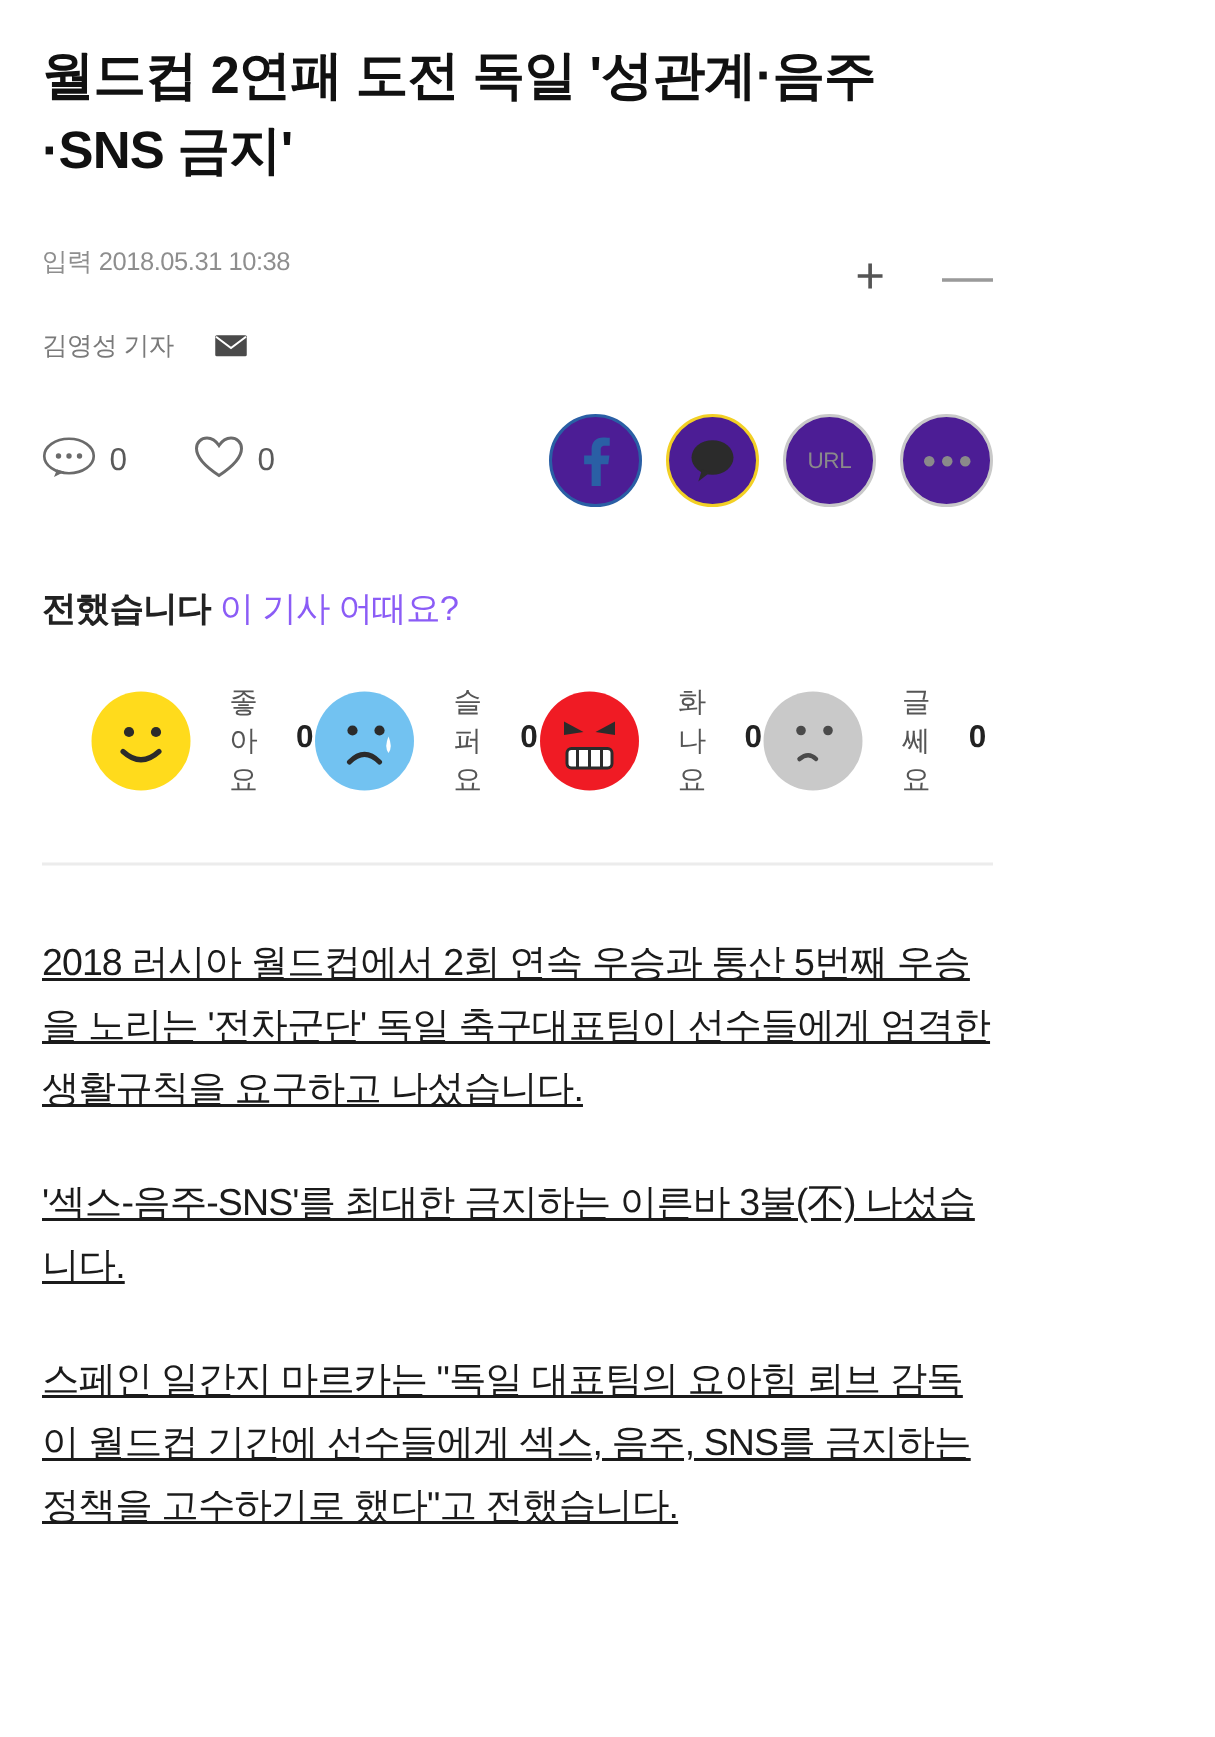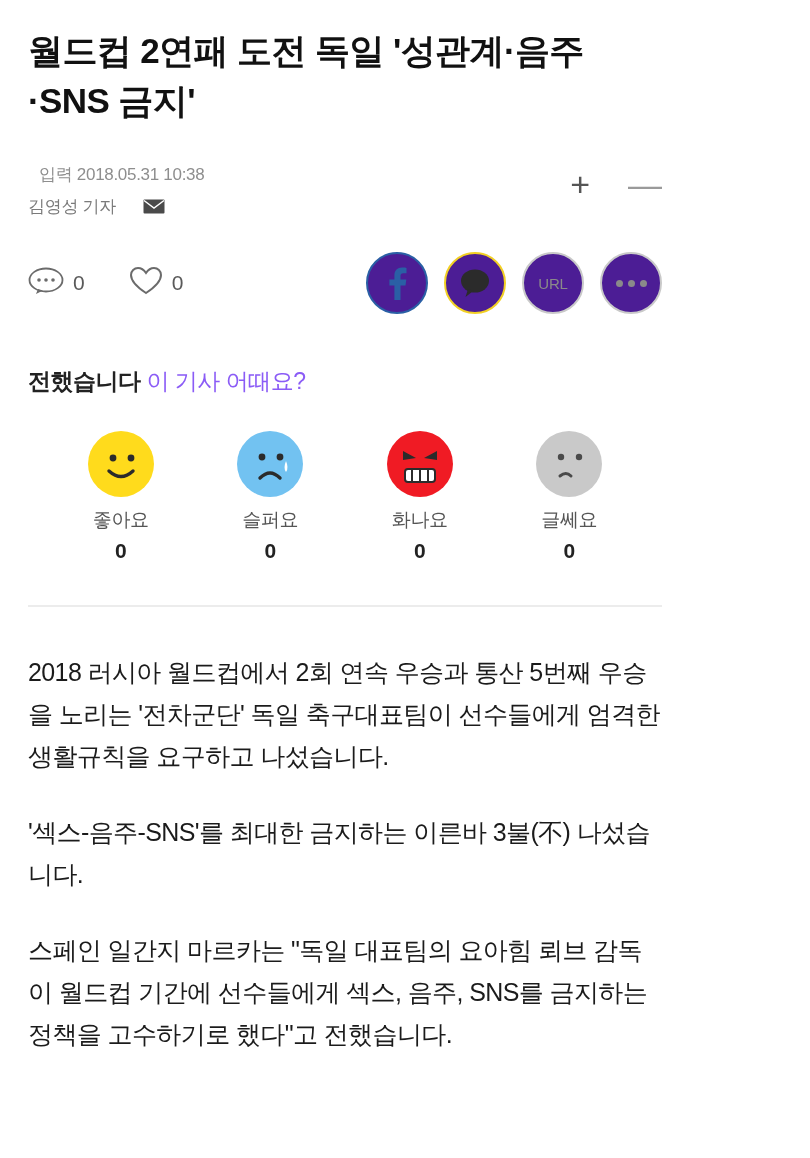--- a/index.html
+++ b/index.html
@@ -32,26 +32,26 @@
     padding: 38px 28px 0 28px;
     display: flex;
     justify-content: space-between;
     align-items: flex-start;
   }
   .meta-left { display: flex; flex-direction: column; gap: 9px; }
   .meta-date {
     font-size: 17px;
     color: #8e8e8e;
     letter-spacing: -0.3px;
-    margin-left: 11px;
   }
   .meta-author-row {
     display: flex;
     align-items: center;
     gap: 27px;
+    margin-top: 24px;
   }
   .meta-author {
     font-size: 17px;
     color: #7a7a7a;
     letter-spacing: -0.3px;
   }
   .mail-icon {
     display: inline-block;
     width: 22px;
     height: 15px;
@@ -100,41 +100,42 @@
   .emotion-sec { padding: 52px 28px 0 28px; }
   .emotion-title { font-size: 23px; letter-spacing: -0.5px; color: #222; }
   .emotion-title b { font-weight: bold; }
   .emotion-title span.light { font-weight: normal; color: #8b5cf6; }
 
   .emoticons {
     display: flex;
     justify-content: space-around;
     padding: 34px 18px 0 18px;
   }
-  .emo-item { display: flex; flex-direction: column; align-items: center; gap: 10px; width: 120px; }
+  .emo-item { display: flex; flex-direction: row; align-items: center; gap: 26px; width: 120px; }
   .emo-face {
     width: 66px; height: 66px; border-radius: 50%;
     position: relative;
   }
   .emo-label { font-size: 19px; color: #555; letter-spacing: -0.4px; }
   .emo-count { font-size: 21px; font-weight: bold; color: #222; margin-top: -4px; }
 
   .divider {
     margin: 42px 28px 0 28px;
     border-top: 2px solid #ececec;
   }
 
   
   .body-wrap { padding: 44px 28px 40px 28px; }
   .body-wrap p {
     font-size: 25px;
     line-height: 1.68;
     letter-spacing: -0.6px;
     color: #1b1b1b;
     margin-bottom: 34px;
+    text-decoration: underline;
   }
   .body-wrap p:last-child { margin-bottom: 0; }
 </style>
 </head>
 <body>
 
 <div class="page">
 
   <h1 class="headline">월드컵 2연패 도전 독일 '성관계·음주·SNS 금지'</h1>
 

